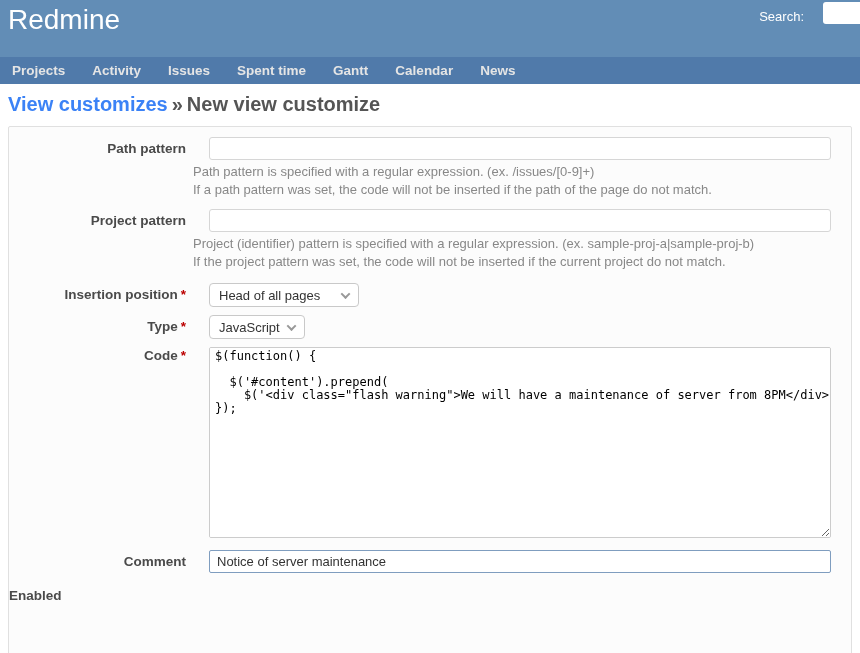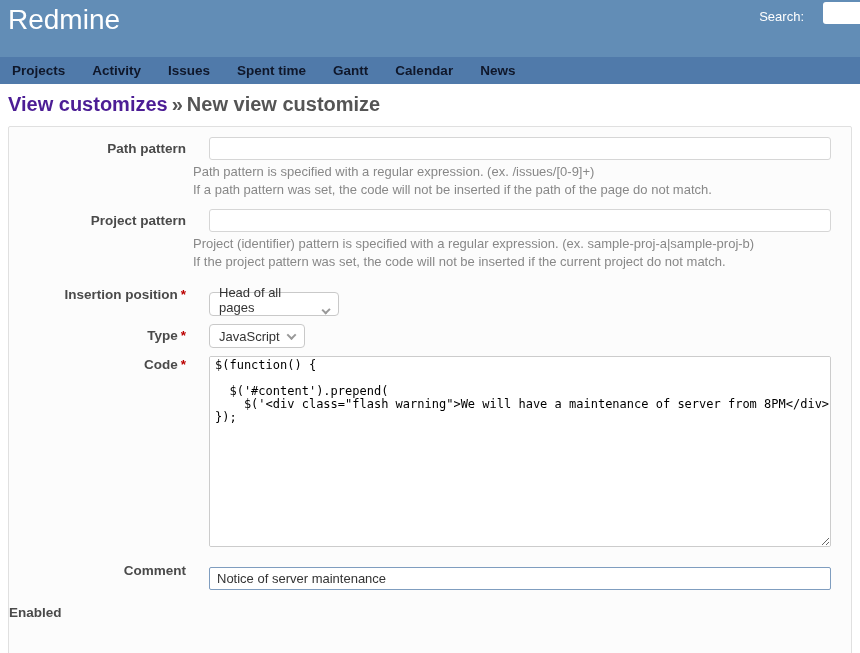--- a/index.html
+++ b/index.html
@@ -47,38 +47,38 @@
 
   
   #main-nav {
     background: #507AAA;
     height: 27px;
     display: flex;
     align-items: center;
     padding-left: 12px;
   }
   .nav-item {
-    color: #0f172a;
+    color: #e5e5e5;
     font-size: 13.5px;
     font-weight: bold;
     text-decoration: none;
     margin-right: 27px;
     cursor: pointer;
     white-space: nowrap;
   }
 
   
   #content { padding: 0 8px; }
   #page-title {
     margin: 9px 0 10px 0;
     font-size: 20px;
     font-weight: bold;
     color: #555555;
   }
-  #breadcrumb-link { color: #4c1d95; text-decoration: none; cursor: pointer; }
+  #breadcrumb-link { color: #3b82f6; text-decoration: none; cursor: pointer; }
   .title-sep { color: #555555; padding: 0 4px; }
 
   
   #form-box {
     background: #fcfcfc;
     border: 1px solid #e0e0e0;
     border-radius: 2px;
     padding: 10px 10px 16px 0;
   }
   .row { display: flex; align-items: flex-start; gap: 16px; }
@@ -155,21 +155,20 @@
     width: 100%;
     height: 23px;
     border: 1px solid #7f9dbf;
     border-radius: 2px;
     background: #ffffff;
     padding: 2px 7px;
     font-size: 13px;
     color: #333;
     font-family: "Liberation Sans", sans-serif;
     outline: none;
-    margin-top: 8px;
   }
 
   .checkbox-row { margin-top: 14px; flex-direction: column; }
   .cb {
     width: 15px; height: 15px;
     margin: 2px 0 0 0;
     accent-color: #1A73E8;
     cursor: pointer;
   }
 
@@ -245,21 +244,21 @@
       </div>
     </div>
     <div class="help-lines">
       <div class="help-line">Project (identifier) pattern is specified with a regular expression. (ex. sample-proj-a|sample-proj-b)</div>
       <div class="help-line">If the project pattern was set, the code will not be inserted if the current project do not match.</div>
     </div>
 
     <div class="row gap-md">
       <div class="label-cell"><span>Insertion position</span><span class="req">*</span></div>
       <div class="field-cell">
-        <div class="select-box" style="width:130px;align-items:flex-end;">
+        <div class="select-box" style="width:150px;">
           <span>Head of all pages</span>
           <span class="chev"></span>
         </div>
       </div>
     </div>
 
     <div class="row gap-sm">
       <div class="label-cell"><span>Type</span><span class="req">*</span></div>
       <div class="field-cell">
         <div class="select-box">

